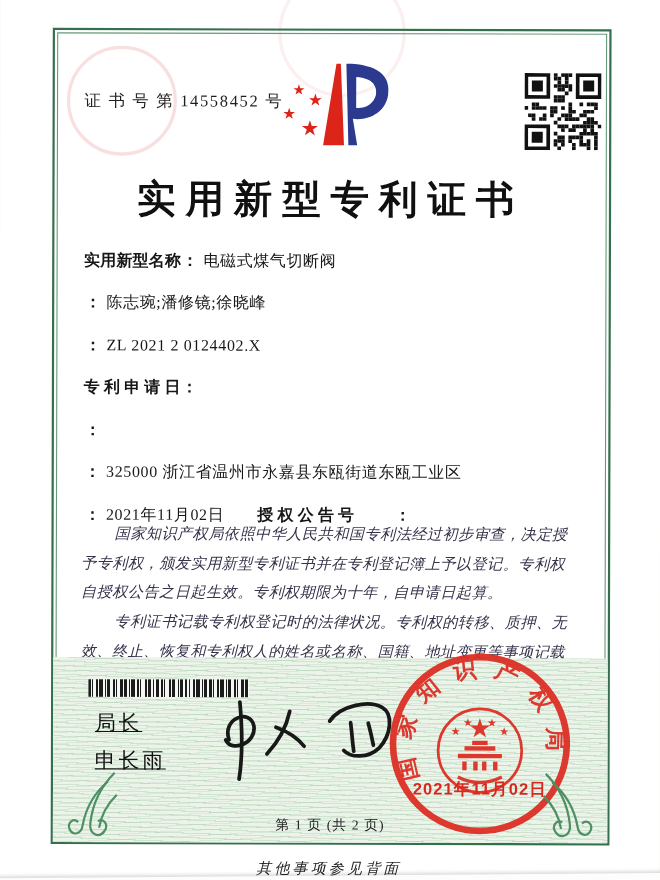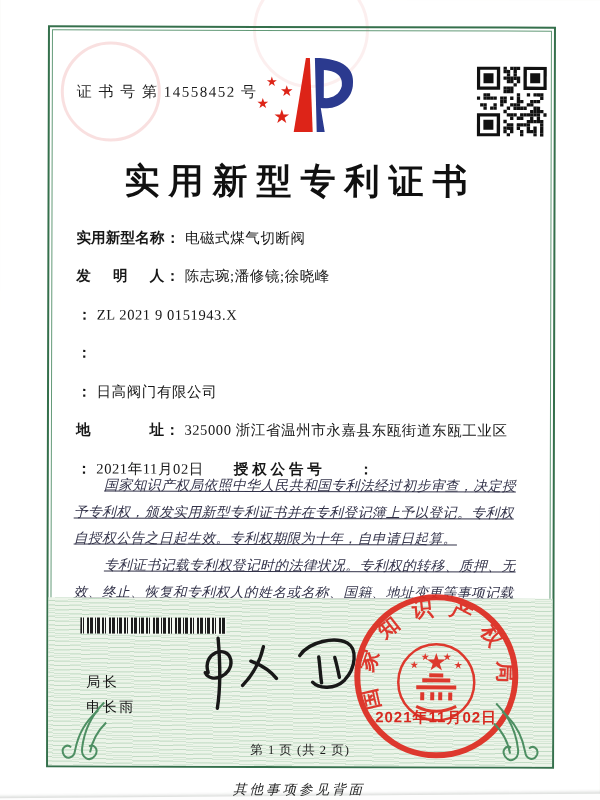--- a/index.html
+++ b/index.html
@@ -33,41 +33,41 @@
   }
   .fields{position:absolute;left:76px;top:227px;width:452px;font-size:14.5px;color:#171717;}
   .field-row{display:flex;margin-bottom:15px;line-height:1.62;}
   .f-label{width:88px;flex:none;text-align:justify;text-align-last:justify;font-weight:700;}
   .f-colon{flex:none;padding:0 5px 0 1px;font-weight:600;}
   .f-value{letter-spacing:.6px;}
   .grant-pair{display:flex;}
   .grant-pair + .grant-pair{margin-left:30px;gap:36px;}
   .legal{
     position:absolute;left:74px;top:473px;width:454px;
-    font-size:13.8px;line-height:1.93;color:#33334a;font-style:italic;letter-spacing:.4px;text-decoration:underline;
+    font-size:13.8px;line-height:1.93;color:#33334a;font-style:italic;letter-spacing:.4px;
   }
   .legal p{margin:0;text-indent:2.2em;}
   
   .panel{
     position:absolute;left:49px;top:598px;width:504px;height:168px;
     background-color:#ecf4e9;
     background-image:
       repeating-linear-gradient(2deg, rgba(106,168,120,.22) 0 1px, transparent 1px 4px),
       repeating-linear-gradient(-3deg, rgba(106,168,120,.14) 0 1px, transparent 1px 5px);
   }
   .barcode{
     position:absolute;left:32px;top:20px;width:146px;height:16px;
     background:repeating-linear-gradient(90deg,
       #1c1c1c 0 2px,#f4f8f2 2px 3px,#1c1c1c 3px 4px,#f4f8f2 4px 7px,
       #1c1c1c 7px 9px,#f4f8f2 9px 10px,#1c1c1c 10px 13px,#f4f8f2 13px 15px,
       #1c1c1c 15px 16px,#f4f8f2 16px 17px,#1c1c1c 17px 20px,#f4f8f2 20px 22px);
   }
   .director{
-    position:absolute;left:38px;top:72px;font-size:14px;line-height:1.8;
-    color:#111;letter-spacing:2.5px;
+    position:absolute;left:38px;top:44px;font-size:19px;line-height:1.8;
+    color:#111;letter-spacing:2.5px;text-decoration:underline;
   }
   .sig{position:absolute;left:140px;top:30px;width:200px;height:92px;transform:rotate(-2deg);}
   .seal{position:absolute;left:302px;top:-8px;width:172px;height:172px;opacity:.93;}
   .seal-date{
     position:absolute;left:286px;top:110px;width:204px;text-align:center;
     color:#d7281f;font-size:15px;font-weight:bold;letter-spacing:1px;
     font-family:"Liberation Sans","DejaVu Sans",sans-serif;
   }
   .page-info{
     position:absolute;left:0;right:0;bottom:7px;text-align:center;
@@ -242,37 +242,35 @@
 
   <div class="title">实用新型专利证书</div>
 
   <div class="fields">
     <div class="field-row">
       <span class="f-label">实用新型名称</span>
         <span class="f-colon">：</span>
       <span class="f-value">电磁式煤气切断阀</span>
     </div>
     <div class="field-row">
-      <span class="f-label">发明人</span>
         <span class="f-colon">：</span>
       <span class="f-value">陈志琬;潘修镜;徐晓峰</span>
     </div>
     <div class="field-row">
         <span class="f-colon">：</span>
-      <span class="f-value">ZL 2021 9 0151943.X</span>
-    </div>
-    <div class="field-row">
-        <span class="f-colon">：</span>
-    </div>
-    <div class="field-row">
-        <span class="f-colon">：</span>
-      <span class="f-value">日高阀门有限公司</span>
-    </div>
-    <div class="field-row">
-      <span class="f-label">地址</span>
+      <span class="f-value">ZL 2021 2 0124402.X</span>
+    </div>
+    <div class="field-row">
+      <span class="f-label">专利申请日</span>
+        <span class="f-colon">：</span>
+    </div>
+    <div class="field-row">
+        <span class="f-colon">：</span>
+    </div>
+    <div class="field-row">
         <span class="f-colon">：</span>
       <span class="f-value">325000 浙江省温州市永嘉县东瓯街道东瓯工业区</span>
     </div>
     <div class="field-row">
       <span class="grant-pair">
           <span class="f-colon">：</span>
         <span class="f-value">2021年11月02日</span>
       </span>
       <span class="grant-pair">
         <span class="f-label">授权公告号</span>

